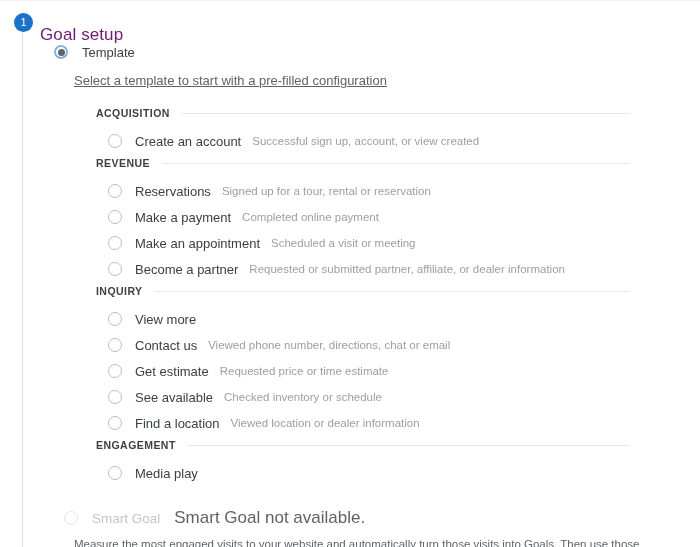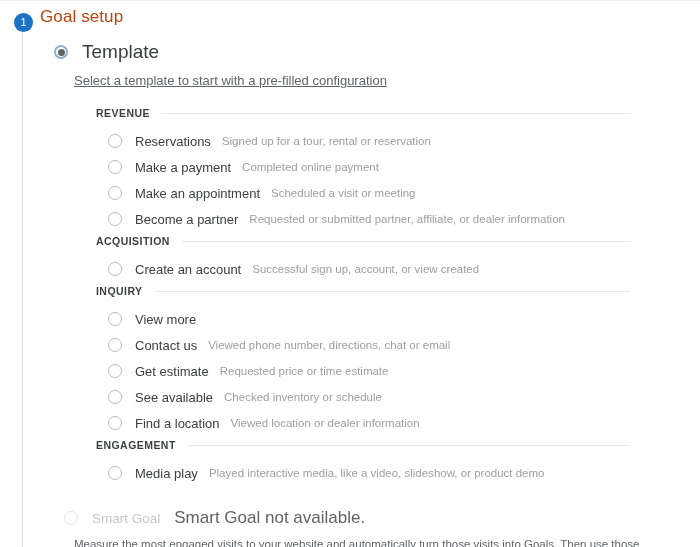--- a/index.html
+++ b/index.html
@@ -43,44 +43,44 @@
     font-size: 11px;
     line-height: 19px;
     text-align: center;
     font-family: "Liberation Sans", "DejaVu Sans", sans-serif;
     z-index: 2;
   }
 
   .page-title {
     position: absolute;
     left: 40px;
-    top: 6px;
+    top: 24px;
     font-size: 17px;
-    color: #c2410c;
+    color: #701a75;
     letter-spacing: 0.1px;
   }
 
   
   .content {
     position: absolute;
     left: 0;
     top: 40px;
     width: 700px;
   }
 
   
   .option-row {
     display: flex;
     align-items: center;
     padding-left: 54px;
     height: 22px;
   }
 
   .option-label {
-    font-size: 19px;
+    font-size: 13px;
     color: #3c4043;
     margin-left: 14px;
   }
 
   .option-sub {
     padding-left: 74px;
     margin-top: 10px;
     font-size: 13px;
     color: #5f6368;
     text-decoration: underline;
@@ -221,20 +221,32 @@
       <span class="radio checked"></span>
       <span class="option-label">Template</span>
     </div>
 
     <div class="option-sub">Select a template to start with a pre-filled configuration</div>
 
     <div class="groups">
 
       <div class="group">
         <div class="group-header">
+          <span class="group-title">ACQUISITION</span>
+          <span class="group-rule"></span>
+        </div>
+        <div class="tpl-row">
+          <span class="radio"></span>
+          <span class="tpl-name">Create an account</span>
+          <span class="tpl-desc">Successful sign up, account, or view created</span>
+        </div>
+      </div>
+
+      <div class="group">
+        <div class="group-header">
           <span class="group-title">REVENUE</span>
           <span class="group-rule"></span>
         </div>
         <div class="tpl-row">
           <span class="radio"></span>
           <span class="tpl-name">Reservations</span>
           <span class="tpl-desc">Signed up for a tour, rental or reservation</span>
         </div>
         <div class="tpl-row">
           <span class="radio"></span>
@@ -243,32 +255,20 @@
         </div>
         <div class="tpl-row">
           <span class="radio"></span>
           <span class="tpl-name">Make an appointment</span>
           <span class="tpl-desc">Scheduled a visit or meeting</span>
         </div>
         <div class="tpl-row">
           <span class="radio"></span>
           <span class="tpl-name">Become a partner</span>
           <span class="tpl-desc">Requested or submitted partner, affiliate, or dealer information</span>
-        </div>
-      </div>
-
-      <div class="group">
-        <div class="group-header">
-          <span class="group-title">ACQUISITION</span>
-          <span class="group-rule"></span>
-        </div>
-        <div class="tpl-row">
-          <span class="radio"></span>
-          <span class="tpl-name">Create an account</span>
-          <span class="tpl-desc">Successful sign up, account, or view created</span>
         </div>
       </div>
 
       <div class="group">
         <div class="group-header">
           <span class="group-title">INQUIRY</span>
           <span class="group-rule"></span>
         </div>
         <div class="tpl-row">
           <span class="radio"></span>
@@ -297,21 +297,20 @@
       </div>
 
       <div class="group">
         <div class="group-header">
           <span class="group-title">ENGAGEMENT</span>
           <span class="group-rule"></span>
         </div>
         <div class="tpl-row">
           <span class="radio"></span>
           <span class="tpl-name">Media play</span>
-          <span class="tpl-desc">Played interactive media, like a video, slideshow, or product demo</span>
         </div>
       </div>
 
     </div>
 
     <div class="smart-goal">
       <div class="smart-row">
         <span class="radio disabled"></span>
         <span class="smart-label">Smart Goal</span>
         <span class="smart-note">Smart Goal not available.</span>

